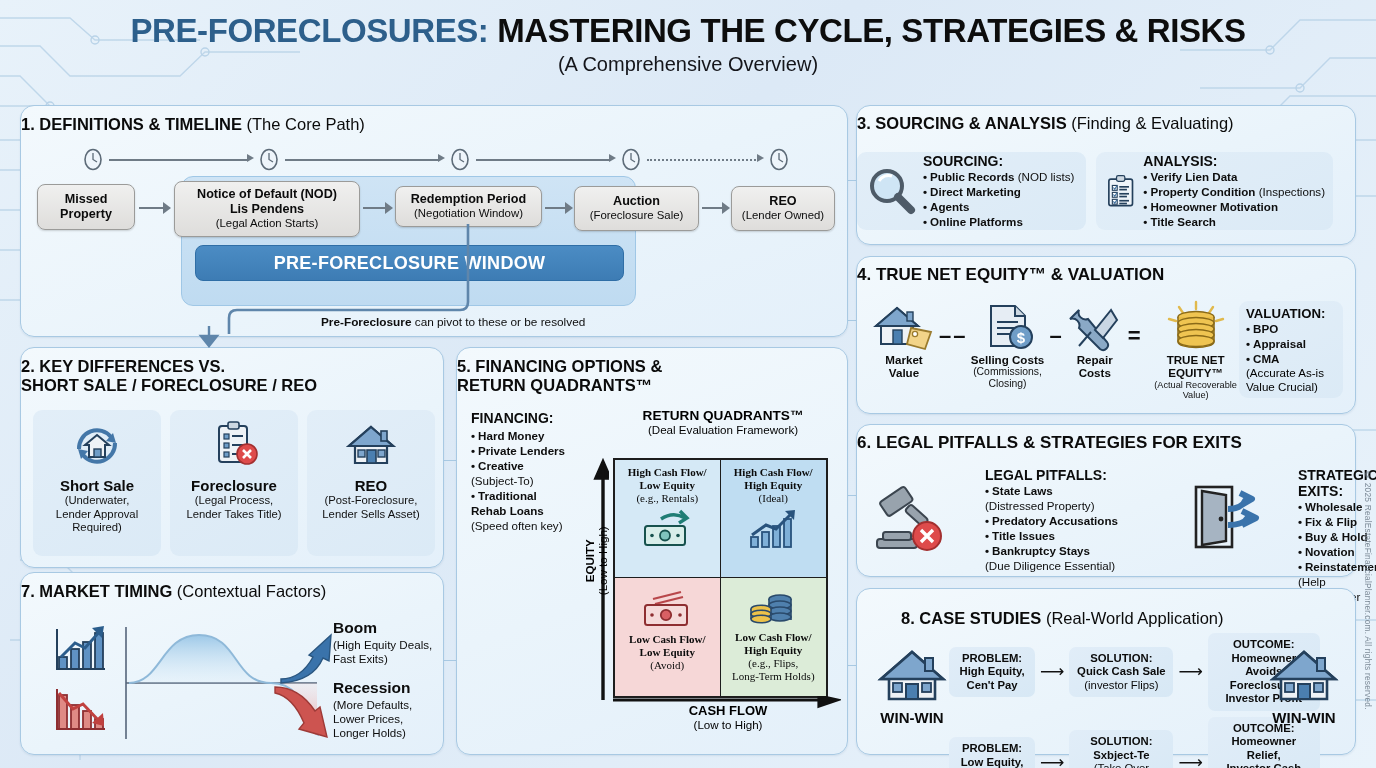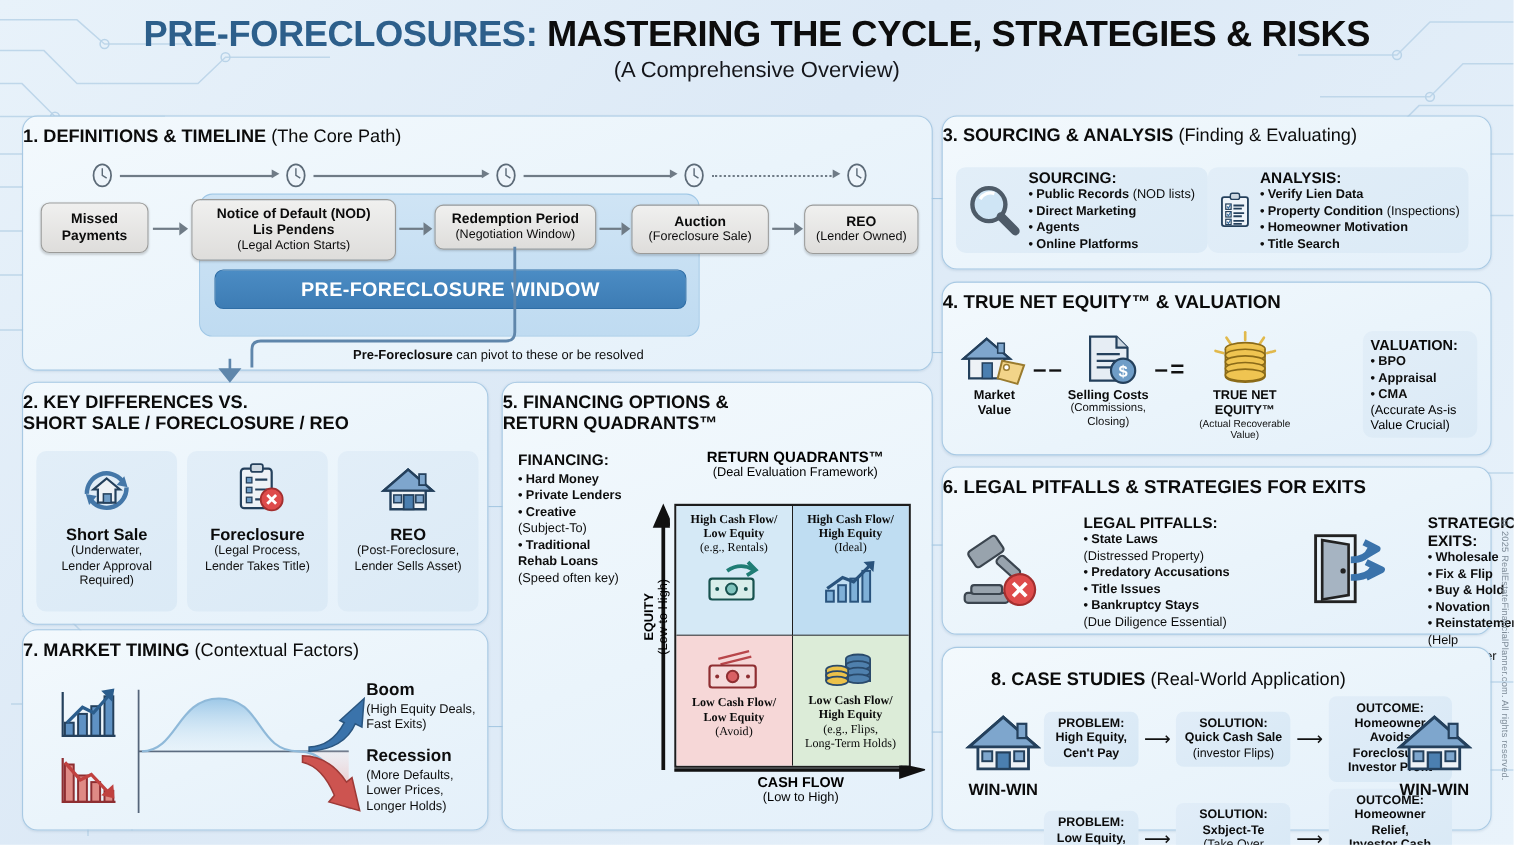--- a/index.html
+++ b/index.html
@@ -118,21 +118,21 @@
   #sec7 { left:20px; top:572px; width:424px; height:183px; }
   .s7label { position:absolute; font-size:11.6px; line-height:1.22; color:#0d0d0d;}
   .s7label b { font-size:15.5px; }
 
   
   #sec3 { left:856px; top:105px; width:500px; height:140px; }
   #sec4 { left:856px; top:256px; width:500px; height:158px; }
   #sec6 { left:856px; top:424px; width:500px; height:153px; }
   #sec8 { left:856px; top:588px; width:500px; height:167px; }
 
-  .s3cards { position:absolute; left:12px; top:46px; display:flex; }
+  .s3cards { position:absolute; left:0; top:46px; display:flex; gap:10px; }
   .s3card { height:78px; padding:6px 8px; display:flex; align-items:center; gap:6px; }
 
   .eqrow { position:absolute; left:14px; top:44px; display:flex; align-items:flex-start; gap:2px; }
   .eqitem { width:66px; text-align:center; }
   .eqitem .ic { height:52px; display:flex; align-items:center; justify-content:center; }
   .eqitem .nm { font-size:11.6px; font-weight:bold; line-height:1.15; color:#0b0b0b;}
   .eqitem .ds { font-size:10.4px; line-height:1.14; color:#111;}
   .op { font-size:22px; font-weight:bold; padding-top:22px; color:#111; }
   .valbox { position:absolute; right:12px; top:44px; width:104px; padding:5px 7px; }
   .valbox .cap-h{font-size:13.2px;}
@@ -259,21 +259,21 @@
           <path d="M10 5 V11.5 L14 14" stroke="#5d6b78" stroke-width="1.3" fill="none"></path>
         </svg>
     </div>
 
     <div class="pfwrap">
       <div class="pfbar">PRE-FORECLOSURE WINDOW</div>
     </div>
 
     <div class="nodebox" style="left:16px;top:78px;width:98px;height:46px;">
       <b>Missed</b>
-        <b>Payments</b>
+        <b>Property</b>
     </div>
     <div class="fa" style="left:118px;top:96px;width:32px">
         <div class="ln" style="width:24px"></div>
         <div class="hd" style="left:24px"></div>
       </div>
 
     <div class="nodebox" style="left:153px;top:75px;width:186px;height:56px;">
       <b>Notice of Default (NOD)</b>
         <b>Lis Pendens</b>
         <span>(Legal Action Starts)</span>
@@ -624,20 +624,31 @@
               </g>
           <circle cx="42" cy="35" r="11" fill="#6f9dc7" stroke="#24405c" stroke-width="2"></circle>
           <text x="42" y="41" font-size="15" font-weight="bold" fill="#fff" text-anchor="middle" font-family="Liberation Sans, sans-serif">$</text>
         </svg>
           </div>
         <div class="nm">Selling Costs</div>
         <div class="ds" style="white-space:pre-line">(Commissions,
 Closing)</div>
       </div>
       <div class="op">–</div>
+      <div class="eqitem" style="width:62px">
+        <div class="ic">
+            <svg width="56" height="50" viewBox="0 0 56 50">
+          <path d="M12 8 a7 7 0 0 0 9 9 L40 40 a5 5 0 0 1-7 7 L12 26 a7 7 0 0 0-9-9 Z" fill="#8aa9c6" stroke="#24405c" stroke-width="2"></path>
+          <path d="M44 8 L28 28 L36 36 L50 18 Z" fill="#c9d6e3" stroke="#24405c" stroke-width="2"></path>
+          <path d="M12 44 L24 30" stroke="#24405c" stroke-width="2"></path>
+        </svg>
+          </div>
+        <div class="nm" style="white-space:pre-line">Repair
+Costs</div>
+      </div>
       <div class="op">=</div>
       <div class="eqitem" style="width:106px">
         <div class="ic">
             <svg width="78" height="54" viewBox="0 0 78 54">
           <g stroke="#e0b33a" stroke-width="2.4" stroke-linecap="round" opacity=".9">
             <path d="M39 2 V9"></path>
                 <path d="M22 7 L26 13"></path>
                 <path d="M56 7 L52 13"></path>
                 <path d="M12 19 L19 21"></path>
                 <path d="M66 19 L59 21"></path>

